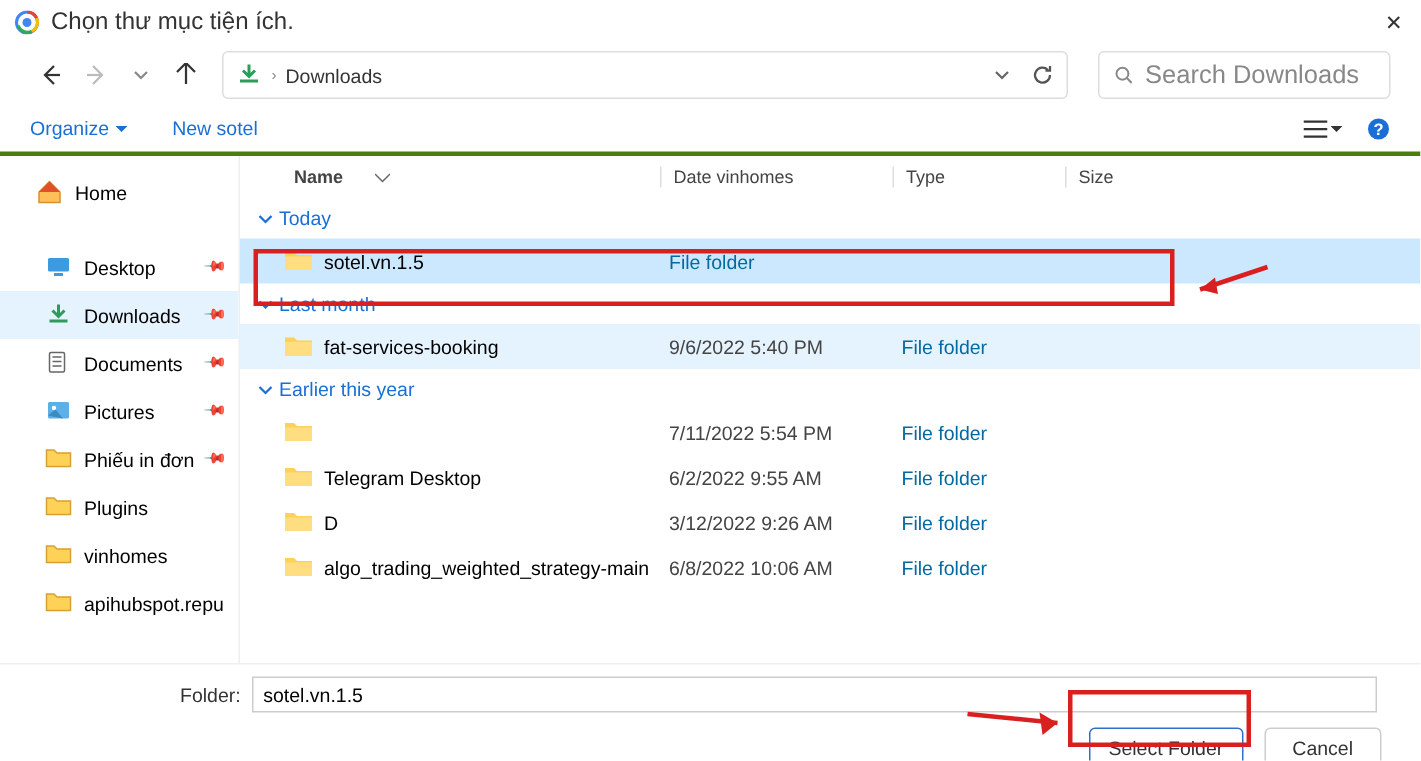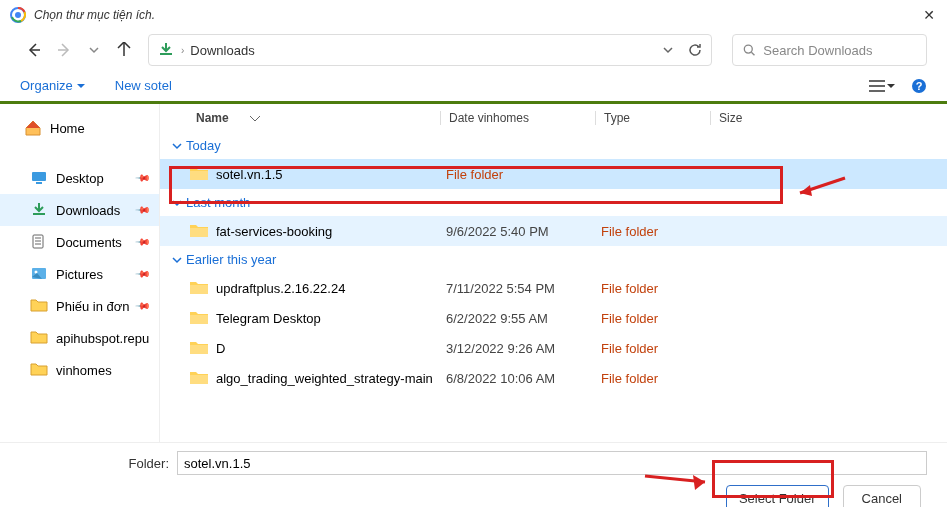--- a/index.html
+++ b/index.html
@@ -1,31 +1,31 @@
 <!DOCTYPE html>
 <html><head>
 <meta charset="utf-8">
 <style>
 * { box-sizing: border-box; margin: 0; padding: 0; font-family: "Segoe UI", Arial, sans-serif; }
 body { background: #fff; width: 947px; height: 507px; overflow: hidden; position: relative; }
 
 .titlebar { height: 30px; display: flex; align-items: center; padding: 0 10px; position: relative; }
 .titlebar .app-icon { width: 16px; height: 16px; margin-right: 8px; }
-.titlebar .title { font-size: 12px; color: #333; font-style: italic; }
+.titlebar .title { font-size: 16px; color: #333; }
 .titlebar .close { position: absolute; right: 12px; font-size: 14px; color: #333; cursor: pointer; }
 
 .toolbar1 { height: 40px; display: flex; align-items: center; padding: 0 20px; gap: 2px; }
 .nav-btn { width: 28px; height: 28px; display: flex; align-items: center; justify-content: center; color: #888; cursor: pointer; border-radius: 4px; }
 .nav-btn.active { color: #333; }
 .path-box { flex: 1; height: 32px; border: 1px solid #ddd; border-radius: 4px; display: flex; align-items: center; padding: 0 8px; margin: 0 18px 0 8px; gap: 6px; }
 .path-arrow { color: #888; font-size: 10px; }
 .path-text { font-size: 13px; color: #333; }
 .path-right { margin-left: auto; display: flex; gap: 14px; align-items: center; color: #666; }
 .search-box { width: 195px; height: 32px; border: 1px solid #ddd; border-radius: 4px; display: flex; align-items: center; padding: 0 10px; gap: 8px; color: #888; }
-.search-box input { border: none; outline: none; font-size: 13px; width: 100%; color: #c2410c; }
+.search-box input { border: none; outline: none; font-size: 17px; width: 100%; color: #c2410c; }
 .search-box input::placeholder { color: #888; }
 
 .toolbar2 { height: 34px; display: flex; align-items: center; padding: 0 20px; gap: 30px; border-bottom: 3px solid #4d7c0f; position: relative; }
 .menu-link { color: #1a6fd6; font-size: 13px; cursor: pointer; display: flex; align-items: center; gap: 4px; }
 .toolbar2 .right-icons { position: absolute; right: 20px; display: flex; gap: 16px; align-items: center; }
 
 .main { display: flex; height: 338px; }
 .sidebar { width: 160px; padding: 8px 0; border-right: 1px solid #eee; overflow-y: auto; }
 .sb-item { height: 32px; display: flex; align-items: center; padding: 0 8px 0 30px; font-size: 13px; cursor: pointer; gap: 8px; position: relative; }
 .sb-item.home { padding-left: 24px; }
@@ -40,30 +40,30 @@
 .col-type { width: 115px; }
 .col-size { width: 60px; }
 .col-sep { border-left: 1px solid #ddd; padding-left: 8px; }
 
 .group-header { color: #1a6fd6; font-size: 13px; padding: 6px 12px; cursor: pointer; display: flex; align-items: center; gap: 4px; }
 .file-row { height: 30px; display: flex; align-items: center; font-size: 13px; padding-left: 30px; }
 .file-row.selected { background: #cce8ff; }
 .file-row.hover-light { background: #e5f3ff; }
 .fr-name { width: 256px; display: flex; align-items: center; gap: 8px; }
 .fr-date { width: 155px; color: #444; }
-.fr-type { width: 115px; color: #c2410c; }
+.fr-type { width: 115px; color: #0369a1; }
 .folder-icon { width: 18px; height: 14px; display: inline-block; }
 
 .red-box1 { position: absolute; border: 3px solid #d82020; left: 169px; top: 166px; width: 614px; height: 38px; pointer-events: none; z-index: 10; }
 .red-box2 { position: absolute; border: 3px solid #d82020; left: 712px; top: 460px; width: 122px; height: 38px; pointer-events: none; z-index: 10; }
 
 .arrow-svg { position: absolute; pointer-events: none; z-index: 10; }
 
 .footer { position: absolute; bottom: 0; left: 0; right: 0; height: 65px; border-top: 1px solid #eee; padding: 8px 20px; }
-.folder-row { display: flex; align-items: center; gap: 8px; margin-bottom: 10px; justify-content: flex-end; }
+.folder-row { display: flex; align-items: center; gap: 8px; margin-bottom: 10px; }
 .folder-row label { font-size: 13px; color: #333; margin-left: 100px; }
 .folder-row input { flex: 1; height: 24px; border: 1px solid #ccc; padding: 0 6px; font-size: 13px; max-width: 750px; }
 .btn-row { display: flex; gap: 14px; justify-content: flex-end; padding-right: 6px; }
 .btn { height: 26px; padding: 0 18px; font-size: 13px; border-radius: 4px; cursor: pointer; }
 .btn-primary { border: 1px solid #2f6fc9; background: #fff; color: #333; padding: 0 12px; }
 .btn-default { border: 1px solid #ccc; background: #fff; color: #333; }
 
 .icon-svg { flex-shrink: 0; }
 </style>
 </head>
@@ -202,27 +202,33 @@
           <svg class="icon-svg" width="18" height="18" viewBox="0 0 18 18">
             <path d="M1 4 L1 14 L17 14 L17 5 L8 5 L6 3 L1 3 Z" fill="#ffd257" stroke="#d8a030"></path>
           </svg>
           <span>Phiếu in đơn</span>
           <span class="pin">📌</span>
         </div>
         <div class="sb-item">
           <svg class="icon-svg" width="18" height="18" viewBox="0 0 18 18">
             <path d="M1 4 L1 14 L17 14 L17 5 L8 5 L6 3 L1 3 Z" fill="#ffd257" stroke="#d8a030"></path>
           </svg>
+          <span>Plugins</span>
+        </div>
+        <div class="sb-item">
+          <svg class="icon-svg" width="18" height="18" viewBox="0 0 18 18">
+            <path d="M1 4 L1 14 L17 14 L17 5 L8 5 L6 3 L1 3 Z" fill="#ffd257" stroke="#d8a030"></path>
+          </svg>
+          <span>vinhomes</span>
+        </div>
+        <div class="sb-item">
+          <svg class="icon-svg" width="18" height="18" viewBox="0 0 18 18">
+            <path d="M1 4 L1 14 L17 14 L17 5 L8 5 L6 3 L1 3 Z" fill="#ffd257" stroke="#d8a030"></path>
+          </svg>
           <span>apihubspot.repu</span>
-        </div>
-        <div class="sb-item">
-          <svg class="icon-svg" width="18" height="18" viewBox="0 0 18 18">
-            <path d="M1 4 L1 14 L17 14 L17 5 L8 5 L6 3 L1 3 Z" fill="#ffd257" stroke="#d8a030"></path>
-          </svg>
-          <span>vinhomes</span>
         </div>
       </div>
   </div>
 
   <div class="content">
     <div class="col-headers">
       <div class="col-name">
         <span>Name</span>
         <svg width="10" height="8" viewBox="0 0 10 8">
             <path d="M0 2 L5 7 L10 2" fill="none" stroke="#666"></path>
@@ -271,21 +277,20 @@
             <path d="M1 3 L5 7 L9 3" fill="none" stroke="#1a6fd6" stroke-width="1.5"></path>
           </svg>
           <span>Earlier this year</span>
         </div>
         <div class="file-row">
           <div class="fr-name">
             <svg class="folder-icon" viewBox="0 0 18 14">
               <path d="M0 2 L0 13 L18 13 L18 3 L8 3 L6 1 L0 1 Z" fill="#ffd257"></path>
               <path d="M0 4 L18 4 L18 13 L0 13 Z" fill="#ffdd80"></path>
             </svg>
-            <span>updraftplus.2.16.22.24</span>
           </div>
           <div class="fr-date">7/11/2022 5:54 PM</div>
           <div class="fr-type">File folder</div>
         </div>
         <div class="file-row">
           <div class="fr-name">
             <svg class="folder-icon" viewBox="0 0 18 14">
               <path d="M0 2 L0 13 L18 13 L18 3 L8 3 L6 1 L0 1 Z" fill="#ffd257"></path>
               <path d="M0 4 L18 4 L18 13 L0 13 Z" fill="#ffdd80"></path>
             </svg>

